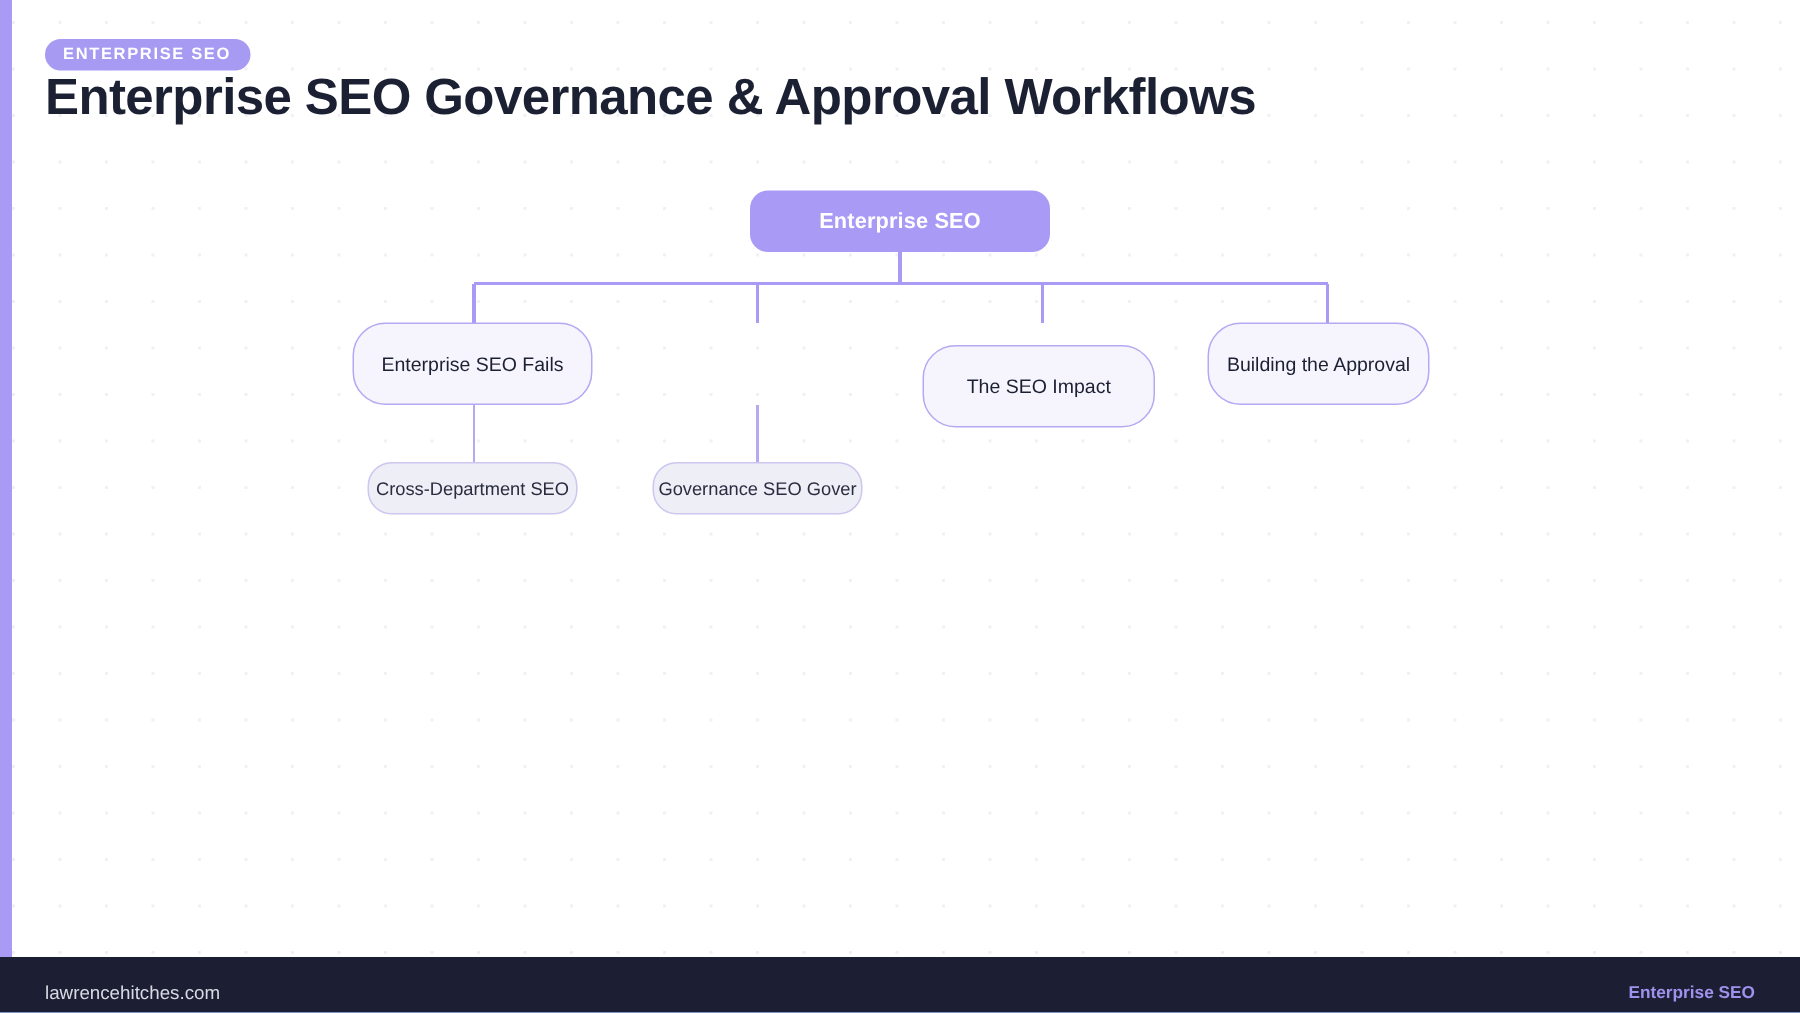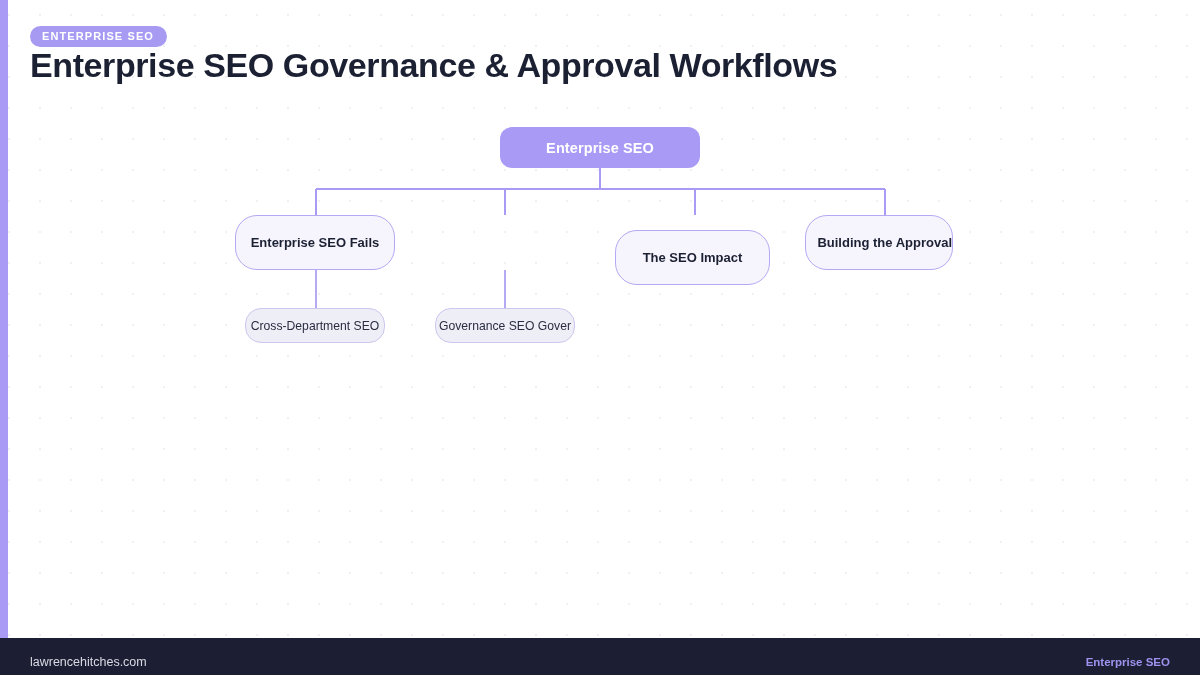--- a/index.html
+++ b/index.html
@@ -110,21 +110,21 @@
     font-weight: bold;
     letter-spacing: 0.1px;
   }
 
   .node-child {
     background: #f6f5fe;
     border: 1.6px solid #b4a9f3;
     border-radius: 22px;
     color: #1c2033;
     font-size: 13px;
-    font-weight: bold;
+    font-weight: normal;
   }
 
   .node-leaf {
     background: #eeeef7;
     border: 1.2px solid #cdc6ef;
     border-radius: 16px;
     color: #2a2d40;
     font-size: 12.2px;
     font-weight: normal;
   }
@@ -193,21 +193,21 @@
 
     <div class="node node-child" style="left:235px; top:215px; width:160px; height:55px;">
       <span>Enterprise SEO Fails</span>
     </div>
 
 
     <div class="node node-child" style="left:615px; top:230px; width:155px; height:55px;">
       <span>The SEO Impact</span>
     </div>
 
-    <div class="node node-child" style="left:805px; top:215px; width:148px; height:55px;justify-content:flex-end;">
+    <div class="node node-child" style="left:805px; top:215px; width:148px; height:55px;">
       <span>Building the Approval</span>
     </div>
 
     <div class="node node-leaf" style="left:245px; top:308px; width:140px; height:35px;">
       <span>Cross-Department SEO</span>
     </div>
 
     <div class="node node-leaf" style="left:435px; top:308px; width:140px; height:35px;">
       <span>Governance SEO Gover</span>
     </div>

